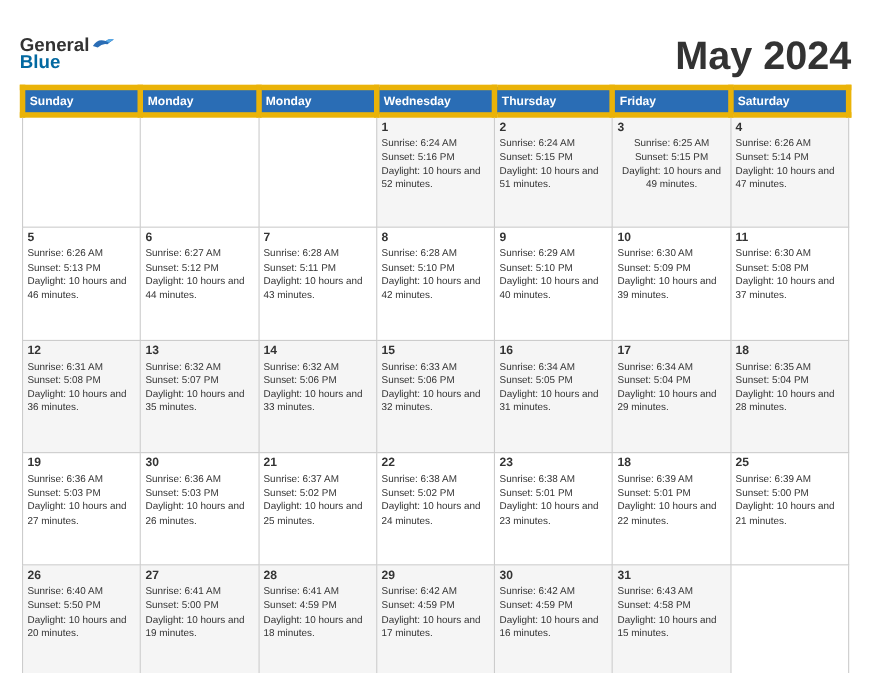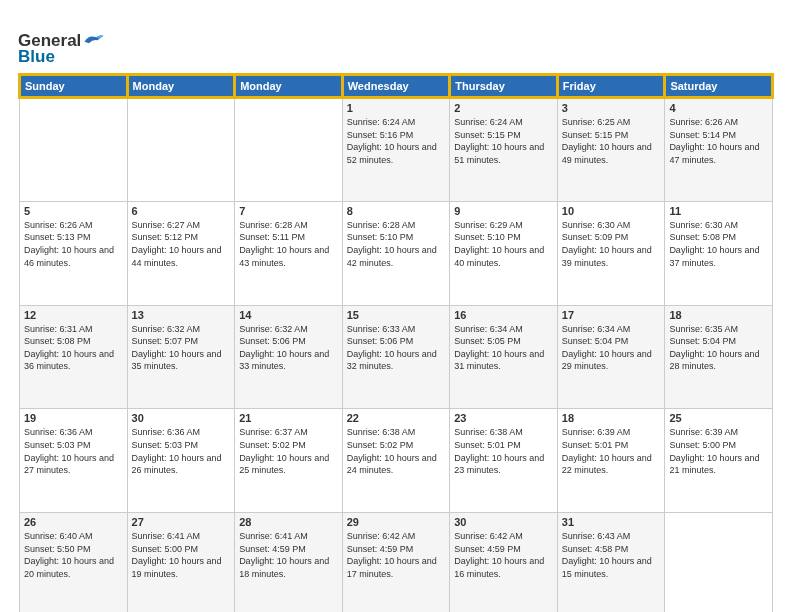--- a/index.html
+++ b/index.html
@@ -62,21 +62,21 @@
       border-collapse: collapse;
       width: 100%;
       table-layout: fixed;
     }
     .calendar th {
       background: #2a6db5;
       color: #fff;
       font-size: 11px;
       font-weight: bold;
       padding: 4px 4px;
-      border: 3px solid #eab308;
+      border: 5px solid #eab308;
       text-align: left;
     }
     .calendar td {
       border: 1px solid #ccc;
       vertical-align: top;
       padding: 3px 4px;
       font-size: 9.5px;
       color: #333;
       background: #fff;
       height: 88px;
@@ -111,20 +111,21 @@
       <div class="logo-text">
         <span class="logo-general">General</span>
         <svg class="logo-bird" viewBox="0 0 30 22" xmlns="http://www.w3.org/2000/svg">
           <path d="M2,12 Q8,2 18,6 Q22,2 28,4 Q22,8 20,10 Q14,8 8,14 Z" fill="#2a6db5"></path>
           <path d="M18,6 Q22,2 28,4 Q24,6 22,8 Z" fill="#5aaeea"></path>
         </svg>
       </div>
       <span style="font-size:17px;font-weight:bold;color:#0369a1;margin-top:-4px;">Blue</span>
     </div>
     <div class="title-block">
+      <div class="month-title">May 2024</div>
     </div>
   </div>
 
   <table class="calendar">
     <thead>
       <tr>
         <th>Sunday</th>
         <th>Monday</th>
         <th>Monday</th>
         <th>Wednesday</th>
@@ -145,21 +146,21 @@
 Daylight: 10 hours and 52 minutes.</div>
           </td>
           <td>
             <span class="day-num">2</span>
             <div class="day-info" style="white-space: pre-line;">Sunrise: 6:24 AM
 Sunset: 5:15 PM
 Daylight: 10 hours and 51 minutes.</div>
           </td>
           <td>
             <span class="day-num">3</span>
-            <div class="day-info" style="white-space: pre-line;">Sunrise: 6:25 AM
+            <div class="day-info" style="white-space: pre-line; text-align: center;">Sunrise: 6:25 AM
 Sunset: 5:15 PM
 Daylight: 10 hours and 49 minutes.</div>
           </td>
           <td>
             <span class="day-num">4</span>
             <div class="day-info" style="white-space: pre-line;">Sunrise: 6:26 AM
 Sunset: 5:14 PM
 Daylight: 10 hours and 47 minutes.</div>
           </td>
         </tr>

